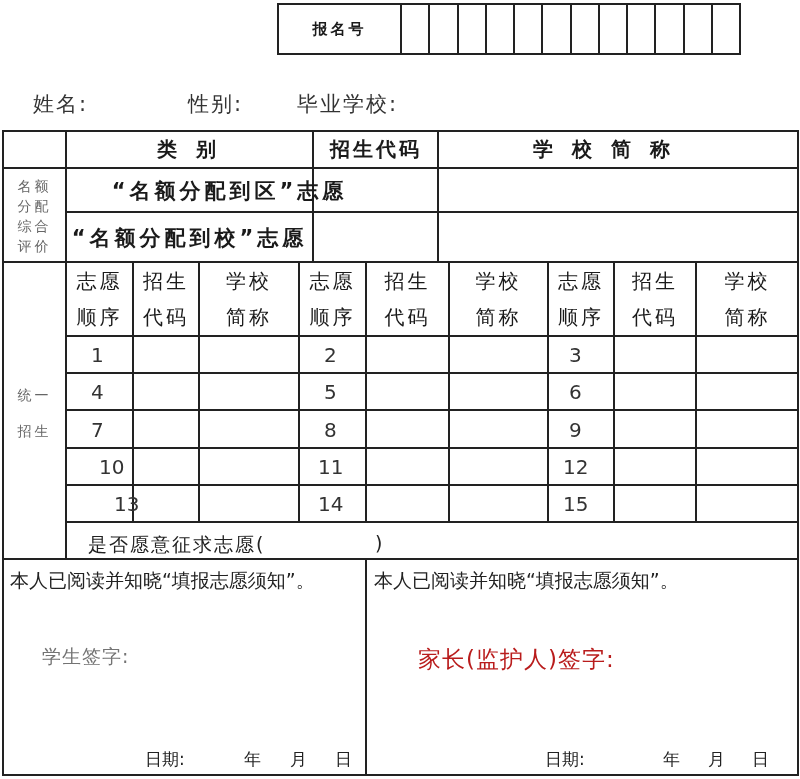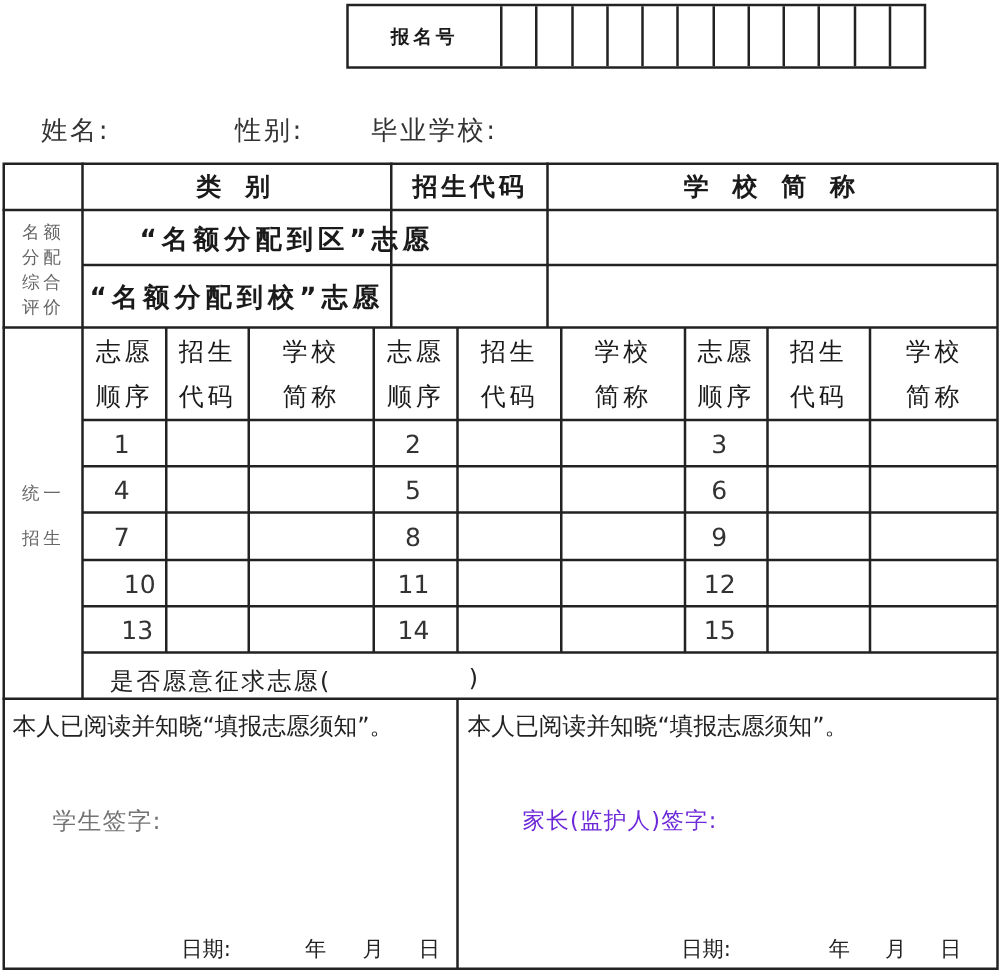--- a/index.html
+++ b/index.html
@@ -71,21 +71,21 @@
 <div class="line-v" style="left:298px;top:262px;height:260px;"></div>
 <div class="line-v" style="left:365px;top:262px;height:260px;"></div>
 <div class="line-v" style="left:448px;top:262px;height:260px;"></div>
 <div class="line-v" style="left:547px;top:262px;height:260px;"></div>
 <div class="line-v" style="left:613px;top:262px;height:260px;"></div>
 <div class="line-v" style="left:695px;top:262px;height:260px;"></div>
 <div class="line-v" style="left:365px;top:559px;height:217px;"></div>
 
 <div class="cell hdr-big" style="left:66px;top:131px;width:247px;height:37px;">类  别</div>
 <div class="cell hdr-big" style="left:314px;top:131px;width:124px;height:37px;letter-spacing:3px;">招生代码</div>
-<div class="cell hdr-big" style="left:439px;top:131px;width:359px;height:37px;">学 校 简 称</div>
+<div class="cell hdr-big" style="left:425px;top:131px;width:359px;height:37px;">学 校 简 称</div>
 
 <div class="cell side-small" style="left:4px;top:170px;width:61px;height:92px;flex-direction:column;border-radius:15px;">
   <div>名额</div>
   <div>分配</div>
   <div>综合</div>
   <div>评价</div>
 </div>
 
 <div class="cell hdr-bold" style="left:66px;top:169px;width:247px;height:43px;margin-left:40px;">“名额分配到区”志愿</div>
 <div class="cell" style="left:314px;top:169px;width:124px;height:43px;"></div>
@@ -146,21 +146,21 @@
 <div class="cell num" style="left:549px;top:374px;width:64px;height:36px;justify-content:flex-start;padding-left:20px;">6</div>
 
 <div class="cell num" style="left:67px;top:411px;width:65px;height:37px;justify-content:flex-start;padding-left:24px;">7</div>
 <div class="cell num" style="left:300px;top:411px;width:65px;height:37px;justify-content:flex-start;padding-left:24px;">8</div>
 <div class="cell num" style="left:549px;top:411px;width:64px;height:37px;justify-content:flex-start;padding-left:20px;">9</div>
 
 <div class="cell num" style="left:67px;top:449px;width:65px;height:36px;justify-content:flex-start;padding-left:32px;">10</div>
 <div class="cell num" style="left:300px;top:449px;width:65px;height:36px;justify-content:flex-start;padding-left:18px;">11</div>
 <div class="cell num" style="left:549px;top:449px;width:64px;height:36px;justify-content:flex-start;padding-left:14px;">12</div>
 
-<div class="cell num" style="left:67px;top:486px;width:65px;height:36px;justify-content:flex-start;padding-left:30px;">13</div>
+<div class="cell num" style="left:84px;top:486px;width:65px;height:36px;justify-content:flex-start;padding-left:30px;">13</div>
 <div class="cell num" style="left:300px;top:486px;width:65px;height:36px;justify-content:flex-start;padding-left:18px;">14</div>
 <div class="cell num" style="left:549px;top:486px;width:64px;height:36px;justify-content:flex-start;padding-left:14px;">15</div>
 
 <div class="abs" style="left:134px;top:337px;width:64px;height:185px;"></div>
 <div class="abs" style="left:200px;top:337px;width:98px;height:185px;"></div>
 <div class="abs" style="left:367px;top:337px;width:81px;height:185px;"></div>
 <div class="abs" style="left:450px;top:337px;width:97px;height:185px;"></div>
 <div class="abs" style="left:615px;top:337px;width:80px;height:185px;"></div>
 <div class="abs" style="left:697px;top:337px;width:101px;height:185px;"></div>
 
@@ -170,18 +170,18 @@
 
 <div class="txt" style="left:10px;top:568px;font-size:19px;color:#222;">本人已阅读并知晓“填报志愿须知”。</div>
 <div class="txt" style="left:42px;top:644px;font-size:19px;color:#737373;letter-spacing:1px;">学生签字:</div>
 <div class="abs" style="left:145px;top:640px;width:210px;height:30px;"></div>
 <div class="txt" style="left:145px;top:748px;font-size:17px;color:#222;">日期:</div>
 <div class="txt" style="left:244px;top:748px;font-size:17px;color:#222;">年</div>
 <div class="txt" style="left:290px;top:748px;font-size:17px;color:#222;">月</div>
 <div class="txt" style="left:335px;top:748px;font-size:17px;color:#222;">日</div>
 
 <div class="txt" style="left:374px;top:568px;font-size:19px;color:#222;">本人已阅读并知晓“填报志愿须知”。</div>
-<div class="txt" style="left:418px;top:644px;font-size:18px;color:#6d28d9;letter-spacing:1px;">家长(监护人)签字:</div>
+<div class="txt" style="left:418px;top:644px;font-size:23px;color:#b91c1c;letter-spacing:1px;">家长(监护人)签字:</div>
 <div class="abs" style="left:630px;top:640px;width:160px;height:30px;"></div>
 <div class="txt" style="left:545px;top:748px;font-size:17px;color:#222;">日期:</div>
 <div class="txt" style="left:663px;top:748px;font-size:17px;color:#222;">年</div>
 <div class="txt" style="left:708px;top:748px;font-size:17px;color:#222;">月</div>
 <div class="txt" style="left:752px;top:748px;font-size:17px;color:#222;">日</div>
 
 </body></html>

